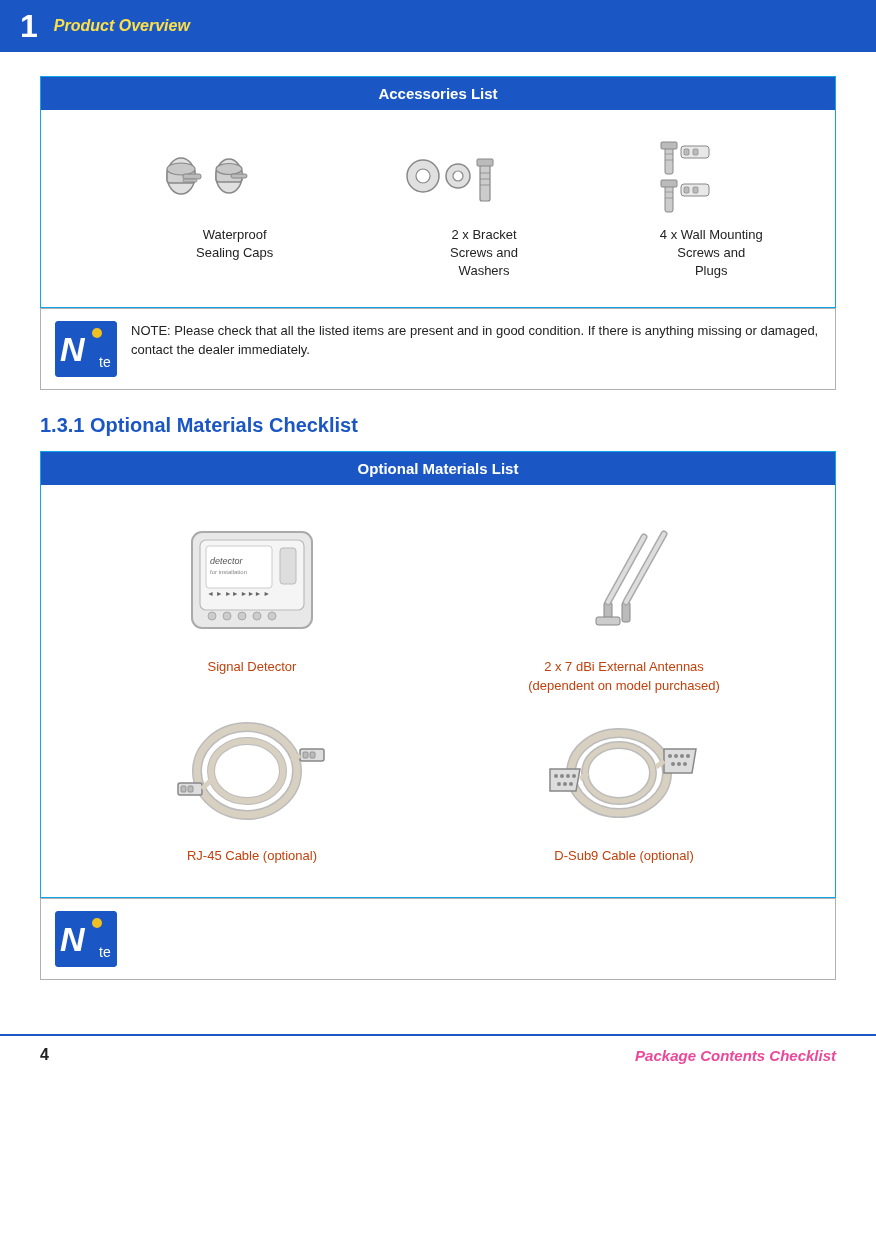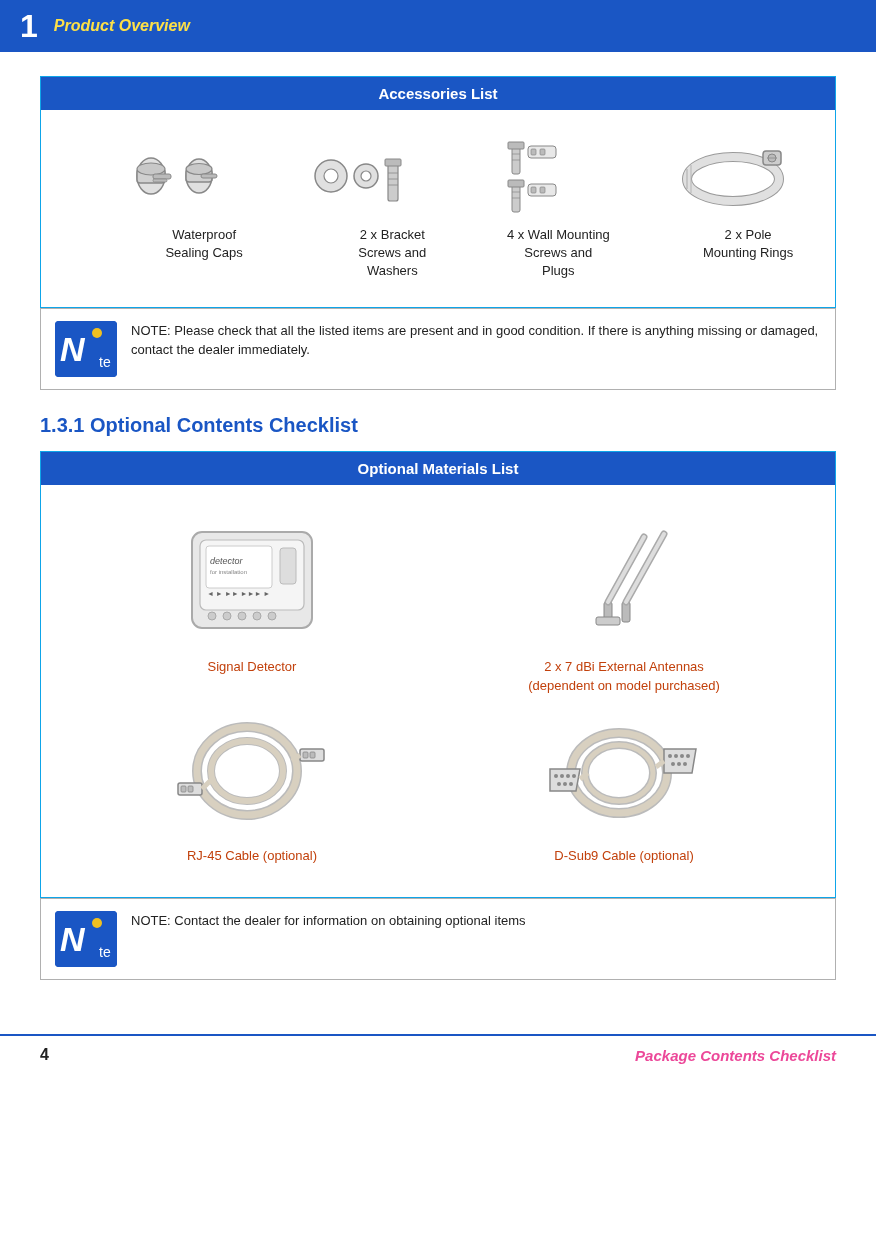--- a/index.html
+++ b/index.html
@@ -253,37 +253,20 @@
               <line x1="22" y1="62" x2="30" y2="62" stroke="#888" stroke-width="0.7"></line>
 
               <rect x="38" y="48" width="28" height="12" rx="3" fill="#e8e8e8" stroke="#888" stroke-width="1"></rect>
               <rect x="41" y="51" width="5" height="6" rx="1" fill="#bbb" stroke="#888" stroke-width="0.7"></rect>
               <rect x="50" y="51" width="5" height="6" rx="1" fill="#bbb" stroke="#888" stroke-width="0.7"></rect>
             </svg>
           </div>
           <div class="accessory-label">4 x Wall Mounting<br>Screws and<br>Plugs</div>
         </div>
 
-        <div class="accessory-item">
-          <div class="accessory-image">
-            <svg width="120" height="70" viewBox="0 0 120 70">
-
-              <ellipse cx="60" cy="38" rx="46" ry="22" fill="none" stroke="#999" stroke-width="10"></ellipse>
-              <ellipse cx="60" cy="38" rx="46" ry="22" fill="none" stroke="#e0e0e0" stroke-width="8"></ellipse>
-
-              <rect x="90" y="10" width="18" height="14" rx="3" fill="#ccc" stroke="#888" stroke-width="1.5"></rect>
-              <circle cx="99" cy="17" r="4" fill="#bbb" stroke="#888" stroke-width="1"></circle>
-              <line x1="94" y1="17" x2="104" y2="17" stroke="#888" stroke-width="0.8"></line>
-
-              <line x1="14" y1="28" x2="14" y2="48" stroke="#aaa" stroke-width="1"></line>
-              <line x1="18" y1="24" x2="18" y2="52" stroke="#aaa" stroke-width="0.8"></line>
-            </svg>
-          </div>
-          <div class="accessory-label">2 x Pole<br>Mounting Rings</div>
-        </div>
 
       </div>
     </div>
   </div>
 
   <div class="note-box">
     <div class="note-icon-wrap">
       <div class="note-svg-bg">
         <svg width="62" height="56" viewBox="0 0 62 56">
           <rect width="62" height="56" rx="4" fill="#1a56c4"></rect>
@@ -295,21 +278,21 @@
           <text x="44" y="46" font-family="Arial" font-size="14" fill="white">te</text>
         </svg>
       </div>
     </div>
     <div class="note-text">
       <strong>NOTE:</strong>
       <span>Please check that all the listed items are present and in good condition. If there is anything missing or damaged, contact the dealer immediately.</span>
     </div>
   </div>
 
-  <div class="section-heading">1.3.1 Optional Contents Checklist</div>
+  <div class="section-heading">1.3.1 Optional Materials Checklist</div>
 
   <div class="section-table">
     <div class="section-table-header">Optional Materials List</div>
     <div class="section-table-body">
       <div class="optional-grid">
 
         <div class="optional-item">
           <div class="optional-image">
             <svg width="160" height="120" viewBox="0 0 160 120">
 
@@ -416,24 +399,20 @@
     <div class="note-icon-wrap">
       <div class="note-svg-bg">
         <svg width="62" height="56" viewBox="0 0 62 56">
           <rect width="62" height="56" rx="4" fill="#1a56c4"></rect>
           <text x="5" y="40" font-family="Arial" font-size="34" font-weight="900" fill="white" font-style="italic">N</text>
           <circle cx="42" cy="12" r="5" fill="#f0c020"></circle>
           <text x="44" y="46" font-family="Arial" font-size="14" fill="white">te</text>
         </svg>
       </div>
     </div>
-    <div class="note-text">
-      <strong>NOTE:</strong>
-      <span>Contact the dealer for information on obtaining optional items</span>
-    </div>
   </div>
 
 </div>
 
 <div class="footer">
   <span class="footer-page">4</span>
   <span class="footer-title">Package Contents Checklist</span>
 </div>
 
 </body></html>

